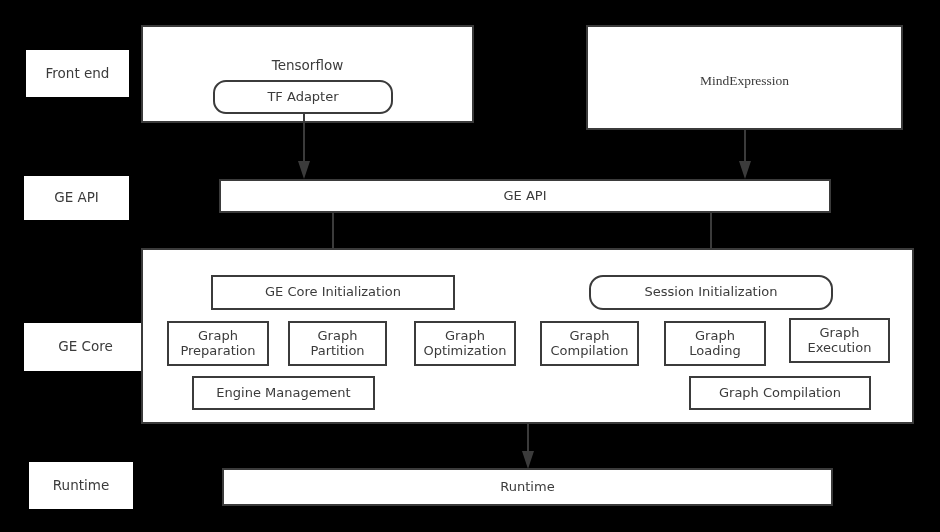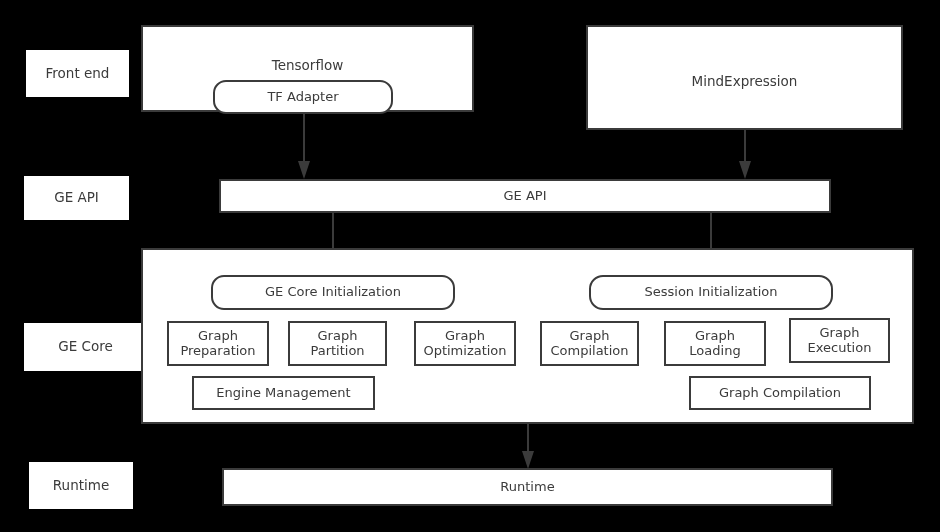--- a/index.html
+++ b/index.html
@@ -77,29 +77,29 @@
   </div>
 
   <div class="box label-box" style="left:24px; top:323px; width:123px; height:48px;">
     <span>GE Core</span>
   </div>
 
   <div class="box label-box" style="left:29px; top:462px; width:104px; height:47px;">
     <span>Runtime</span>
   </div>
 
-  <div class="panel" style="left:141px; top:25px; width:333px; height:87px;">
+  <div class="panel" style="left:141px; top:25px; width:333px; height:98px;">
     <div class="panel-title" style="top:30px;">Tensorflow</div>
   </div>
   <div class="box node" style="left:213px; top:80px; width:180px; height:34px;border-radius:13px;">
     <span>TF Adapter</span>
   </div>
 
   <div class="panel" style="left:586px; top:25px; width:317px; height:105px;">
-    <div class="panel-title" style="top:46px;">MindExpression</div>
+    <div class="panel-title" style="top:46px;font-family:Liberation Serif, serif;">MindExpression</div>
   </div>
 
   <div class="arrow" style="left:296px; top:113px; width:16px; height:67px;">
     <svg width="16" height="67" viewBox="0 0 16 67">
       <line x1="8" y1="0" x2="8" y2="54" stroke="#3b3b3b" stroke-width="2"></line>
       <polygon points="8,66 2,48 14,48" fill="#3b3b3b"></polygon>
     </svg>
   </div>
 
   <div class="arrow" style="left:737px; top:130px; width:16px; height:50px;">
@@ -122,21 +122,21 @@
 
   <div class="arrow" style="left:703px; top:213px; width:16px; height:62px;">
     <svg width="16" height="62" viewBox="0 0 16 62">
       <line x1="8" y1="0" x2="8" y2="49" stroke="#3b3b3b" stroke-width="2"></line>
       <polygon points="8,61 2,43 14,43" fill="#3b3b3b"></polygon>
     </svg>
   </div>
 
   <div class="panel" style="left:141px; top:248px; width:773px; height:176px;"></div>
 
-  <div class="box node" style="left:211px; top:275px; width:244px; height:35px;border-radius:13px;">
+  <div class="box node" style="left:211px; top:275px; width:244px; height:35px;">
     <span>GE Core Initialization</span>
   </div>
 
   <div class="box node" style="left:589px; top:275px; width:244px; height:35px;border-radius:14px;">
     <span>Session Initialization</span>
   </div>
 
   <div class="box node" style="left:167px; top:321px; width:102px; height:45px;">
     <span class="two-line">Graph
 Preparation</span>

